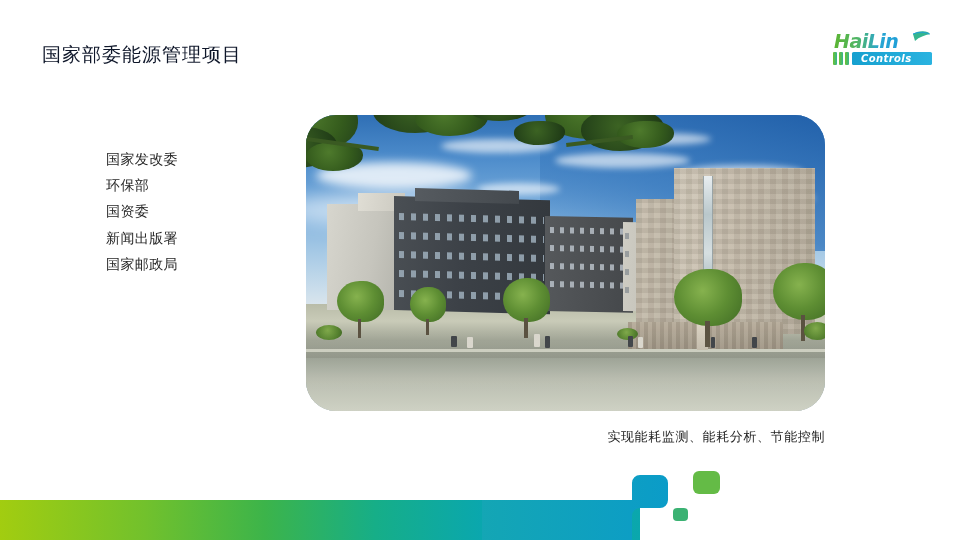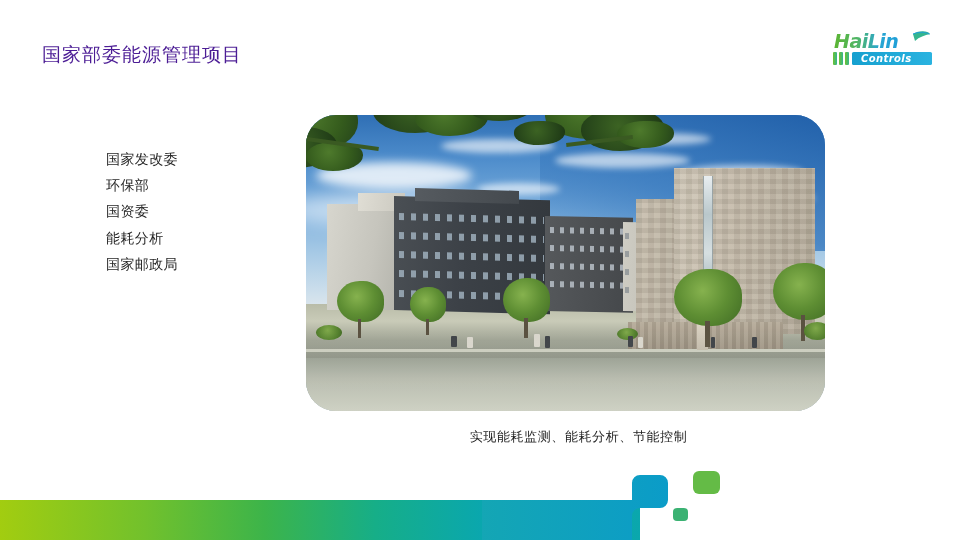--- a/index.html
+++ b/index.html
@@ -12,21 +12,21 @@
   }
 
   .slide { position:absolute; inset:0; background:#fff; }
 
   
   .slide-title {
     position:absolute;
     left:42px; top:42px;
     font-size:19px;
     letter-spacing:1px;
-    color:#4c1d95;
+    color:#0f172a;
     white-space:nowrap;
     font-weight:400;
     text-align:center;
   }
 
   
   .logo { position:absolute; right:22px; top:28px; width:108px; height:44px; }
   .logo svg { display:block; }
 
   
@@ -212,22 +212,22 @@
 
   .photo-shade {
     position:absolute; inset:0;
     background:linear-gradient(180deg,rgba(255,255,255,0) 72%,rgba(255,255,255,.10) 100%);
     pointer-events:none;
   }
 
   
   .photo-caption {
     position:absolute;
-    left:319px; top:428px; width:519px;
-    text-align:center;
+    left:306px; top:428px; width:519px;
+    text-align:right;
     font-size:13px;
     color:#1f1f1f;
     letter-spacing:.6px;
     white-space:nowrap;
   }
 
   
   .footer-deco { position:absolute; left:0; top:440px; width:960px; height:100px; }
 </style>
 </head>
@@ -275,21 +275,21 @@
         <rect x="9" y="24" width="4" height="13" rx="1" fill="url(#gBar)"></rect>
         <rect x="15" y="24" width="4" height="13" rx="1" fill="url(#gBar)"></rect>
       </g>
     </svg>
   </div>
 
   <div class="agency-list">
     <div class="agency-item">国家发改委</div>
     <div class="agency-item">环保部</div>
     <div class="agency-item">国资委</div>
-    <div class="agency-item">能耗分析</div>
+    <div class="agency-item">新闻出版署</div>
     <div class="agency-item">国家邮政局</div>
   </div>
 
   <div class="photo-frame">
     <div class="photo">
 
       <div class="sky"></div>
       <div class="sky-right-deep"></div>
 
       <div class="cloud" style="left:2%;  top:16%; width:30%; height:9%;"></div>

